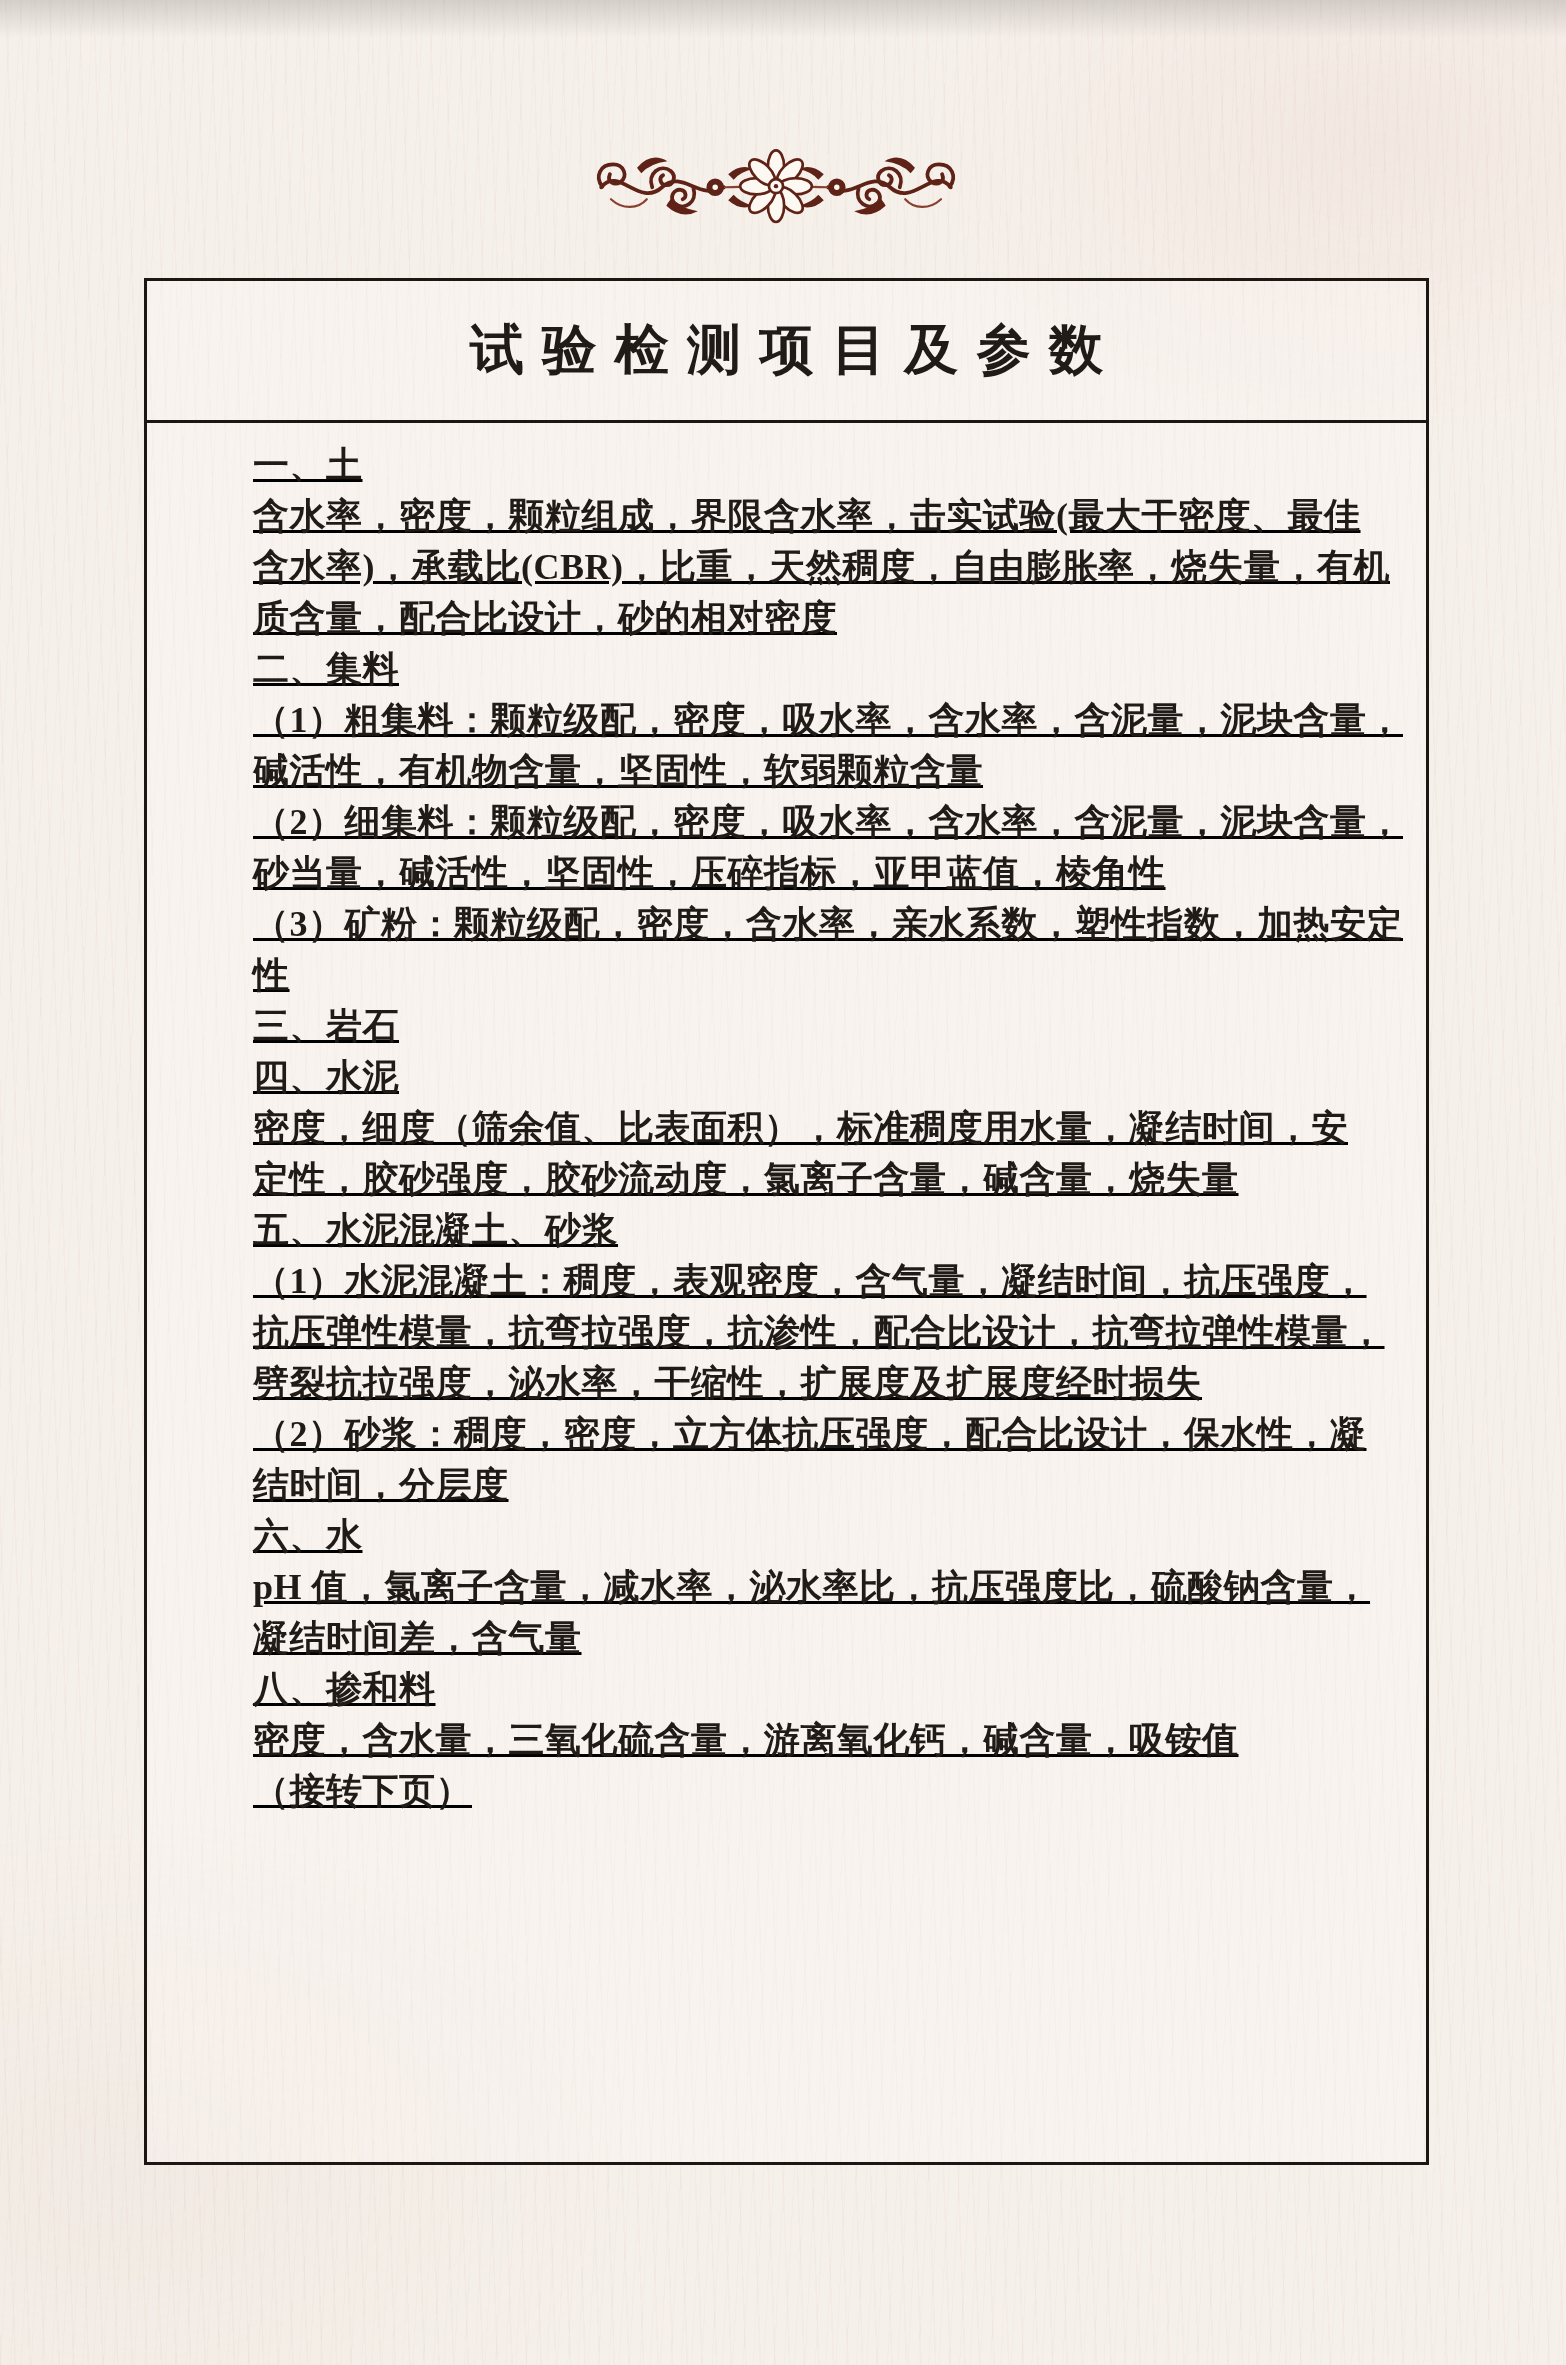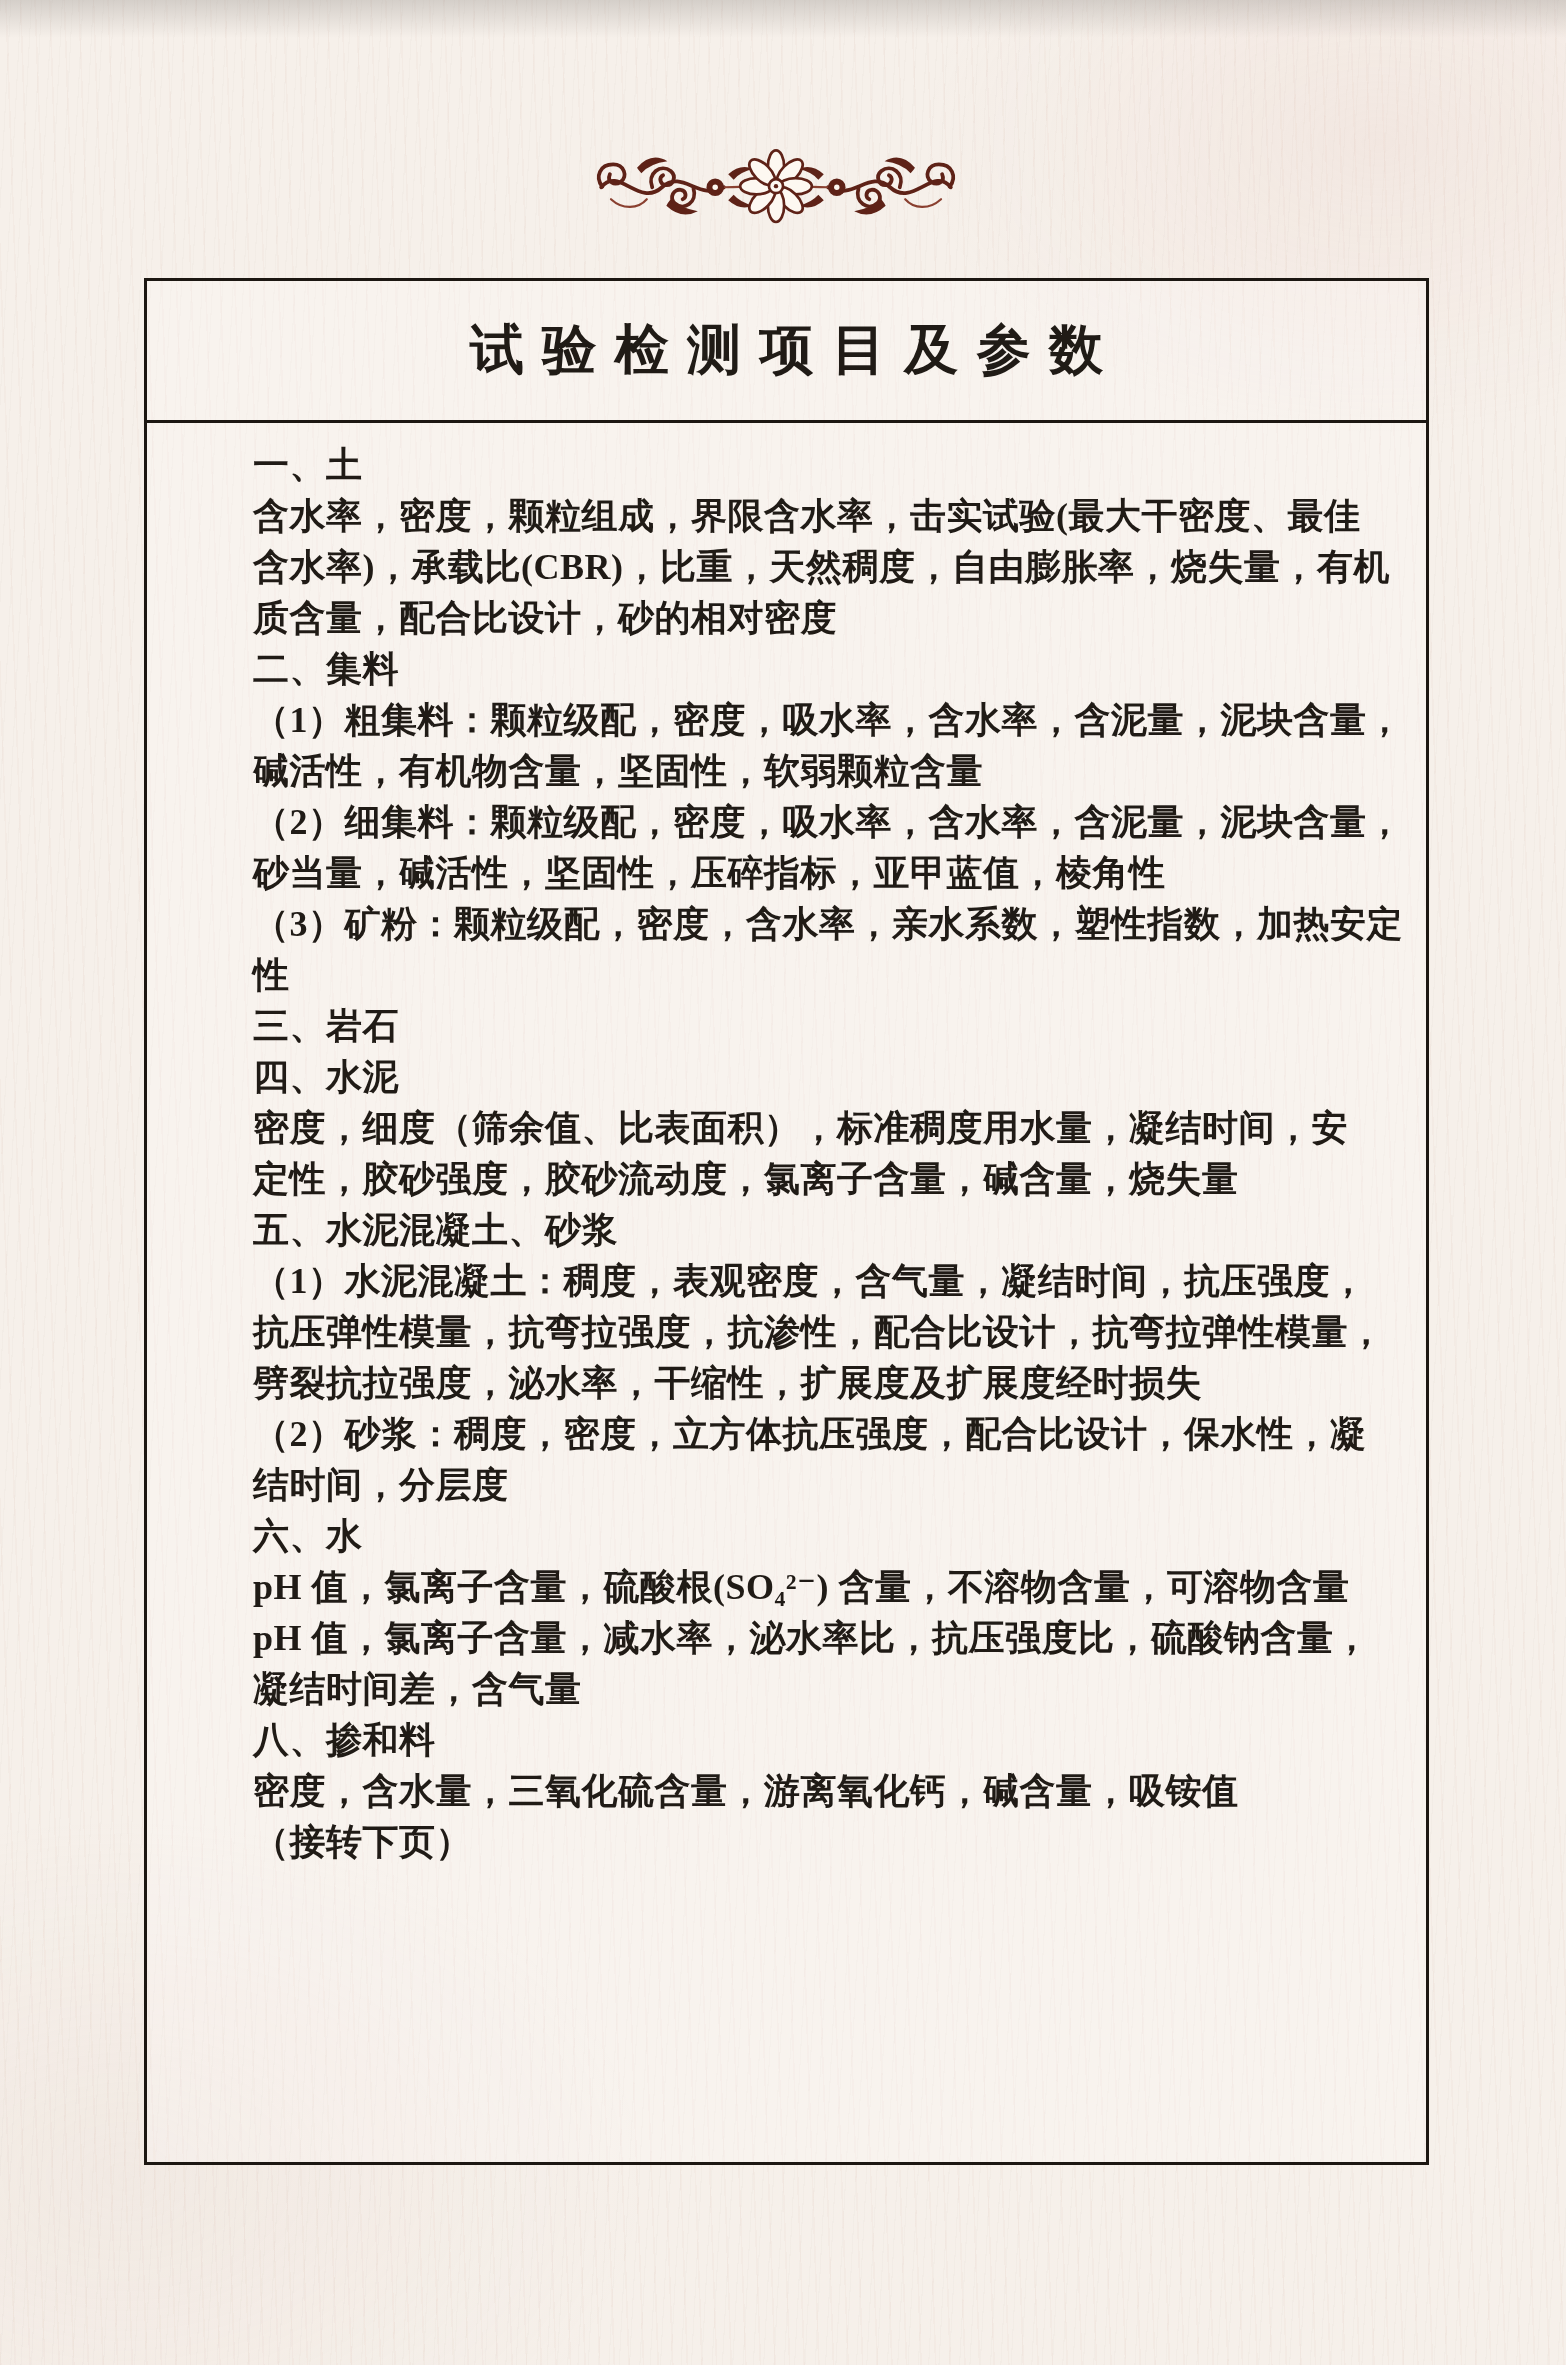--- a/index.html
+++ b/index.html
@@ -43,20 +43,21 @@
     height:142px;box-sizing:border-box;border-bottom:3.3px solid var(--frame);
     display:flex;align-items:center;justify-content:center;
   }
   .title{
     margin:0;color:var(--ink);
     font-size:54px;font-weight:700;letter-spacing:18.4px;text-indent:18.4px;
     font-family:"Liberation Serif","DejaVu Serif",serif;
   }
   .body-text{
     padding:17.4px 16.3px 0 106px;
+    text-decoration:underline;
   }
   .line{
     color:var(--ink);
     font-size:36px;line-height:51px;font-weight:600;letter-spacing:0.5px;
     white-space:nowrap;
   }
 </style>
 </head>
 <body>
 
@@ -115,21 +116,20 @@
       <div class="line">四、水泥</div>
       <div class="line">密度，细度（筛余值、比表面积），标准稠度用水量，凝结时间，安</div>
       <div class="line">定性，胶砂强度，胶砂流动度，氯离子含量，碱含量，烧失量</div>
       <div class="line">五、水泥混凝土、砂浆</div>
       <div class="line">（1）水泥混凝土：稠度，表观密度，含气量，凝结时间，抗压强度，</div>
       <div class="line">抗压弹性模量，抗弯拉强度，抗渗性，配合比设计，抗弯拉弹性模量，</div>
       <div class="line">劈裂抗拉强度，泌水率，干缩性，扩展度及扩展度经时损失</div>
       <div class="line">（2）砂浆：稠度，密度，立方体抗压强度，配合比设计，保水性，凝</div>
       <div class="line">结时间，分层度</div>
       <div class="line">六、水</div>
-      <div class="line">pH 值，氯离子含量，硫酸根(SO₄²⁻) 含量，不溶物含量，可溶物含量</div>
       <div class="line">pH 值，氯离子含量，减水率，泌水率比，抗压强度比，硫酸钠含量，</div>
       <div class="line">凝结时间差，含气量</div>
       <div class="line">八、掺和料</div>
       <div class="line">密度，含水量，三氧化硫含量，游离氧化钙，碱含量，吸铵值</div>
       <div class="line">（接转下页）</div>
     </div>
 </div>
 
 
 </body></html>

